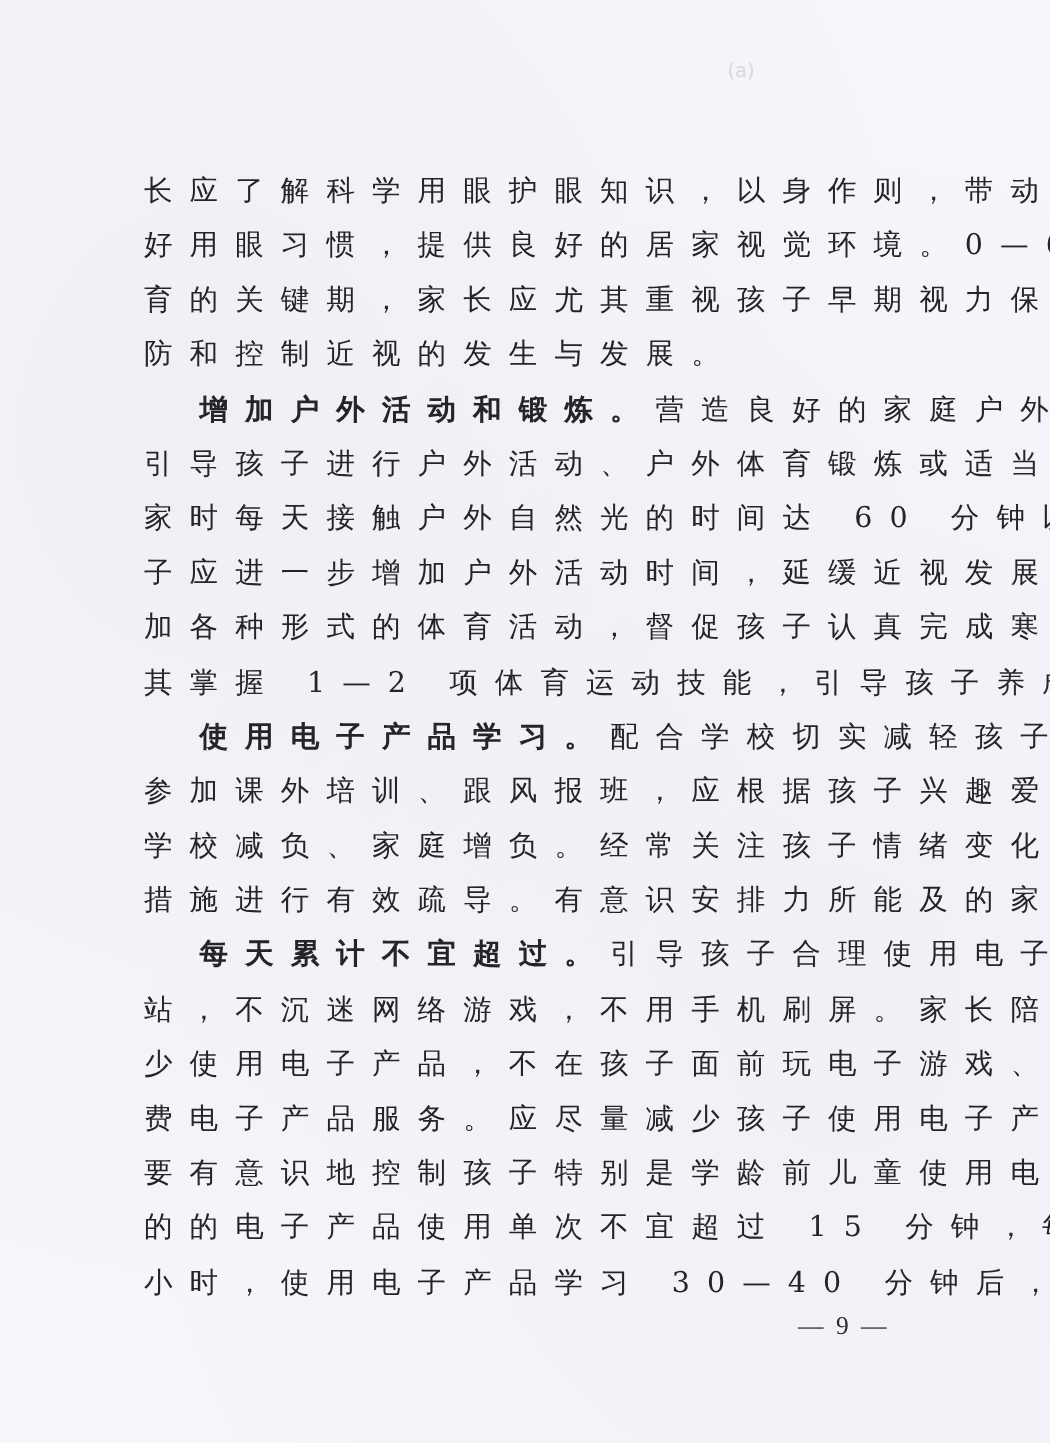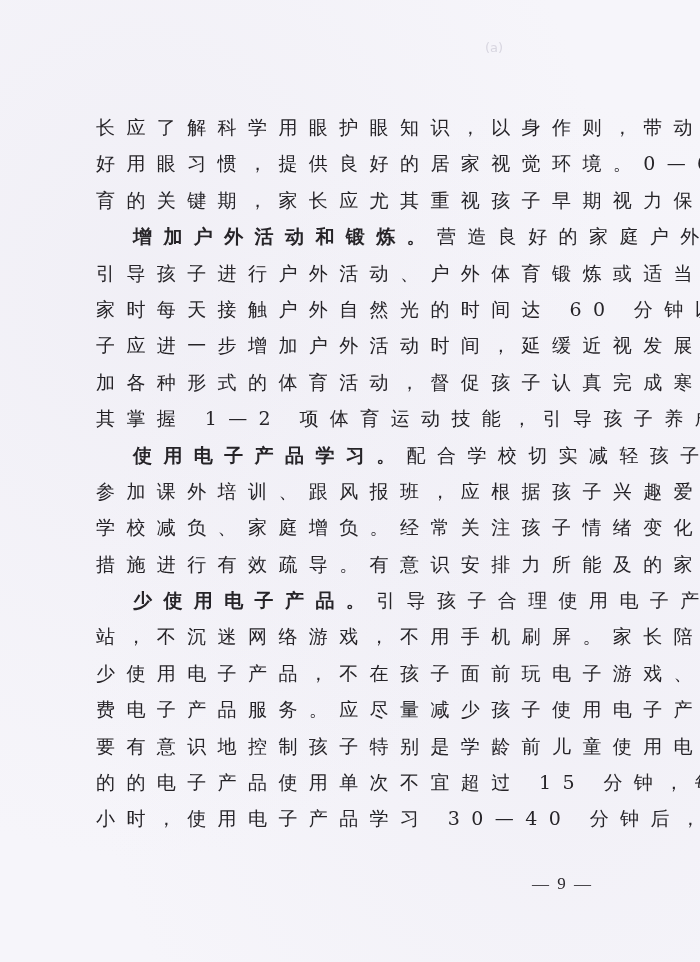--- a/index.html
+++ b/index.html
@@ -67,40 +67,41 @@
 
 <div class="page">
   <div class="mark">(a)</div>
 
   <div class="body-text">
 
     <div>
       <div class="line">长应了解科学用眼护眼知识，以身作则，带动和帮助孩子养成良</div>
       <div class="line">好用眼习惯，提供良好的居家视觉环境。0—6 岁是儿童视觉发</div>
       <div class="line">育的关键期，家长应尤其重视孩子早期视力保护与健康，及时预</div>
+      <div class="line">防和控制近视的发生与发展。</div>
     </div>
 
     <div>
       <div class="line indent"><span class="lead">增加户外活动和锻炼。</span><span>营造良好的家庭户外运动氛围，积极</span></div>
       <div class="line">引导孩子进行户外活动、户外体育锻炼或适当户外劳动，使其在</div>
       <div class="line">家时每天接触户外自然光的时间达 60 分钟以上，已患近视的孩</div>
       <div class="line">子应进一步增加户外活动时间，延缓近视发展。鼓励支持孩子参</div>
       <div class="line">加各种形式的体育活动，督促孩子认真完成寒暑假体育作业，使</div>
       <div class="line">其掌握 1—2 项体育运动技能，引导孩子养成终身锻炼习惯。</div>
     </div>
 
     <div>
       <div class="line indent"><span class="lead">使用电子产品学习。</span><span>配合学校切实减轻孩子负担，不要盲目</span></div>
       <div class="line">参加课外培训、跟风报班，应根据孩子兴趣爱好合理选择，避免</div>
       <div class="line">学校减负、家庭增负。经常关注孩子情绪变化和心理健康，采取</div>
       <div class="line">措施进行有效疏导。有意识安排力所能及的家务劳动，教育孩子</div>
     </div>
 
     <div>
-      <div class="line indent"><span class="lead">少使用电子产品。</span><span>引导孩子合理使用电子产品，上健康网</span></div>
+      <div class="line indent"><span class="lead">每天累计不宜超过。</span><span>引导孩子合理使用电子产品，上健康网</span></div>
       <div class="line">站，不沉迷网络游戏，不用手机刷屏。家长陪伴孩子时应尽量减</div>
       <div class="line">少使用电子产品，不在孩子面前玩电子游戏、观看娱乐视频等消</div>
       <div class="line">费电子产品服务。应尽量减少孩子使用电子产品的机会和频率，</div>
       <div class="line">要有意识地控制孩子特别是学龄前儿童使用电子产品，非学习目</div>
       <div class="line">的的电子产品使用单次不宜超过 15 分钟，每天累计不宜超过 1</div>
       <div class="line">小时，使用电子产品学习 30—40 分钟后，应休息远眺放松 10 分</div>
     </div>
 
   </div>
 

